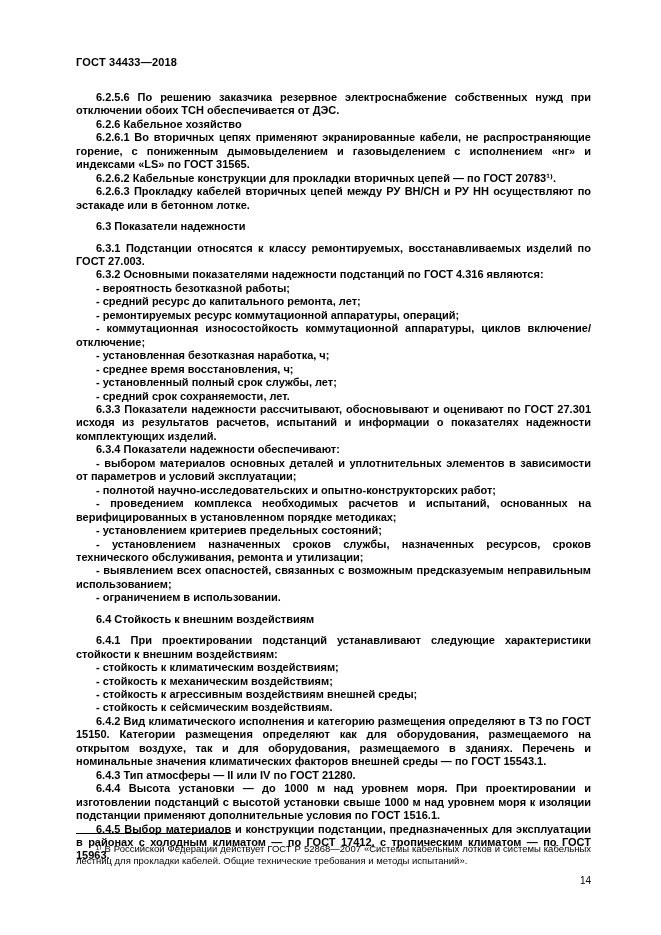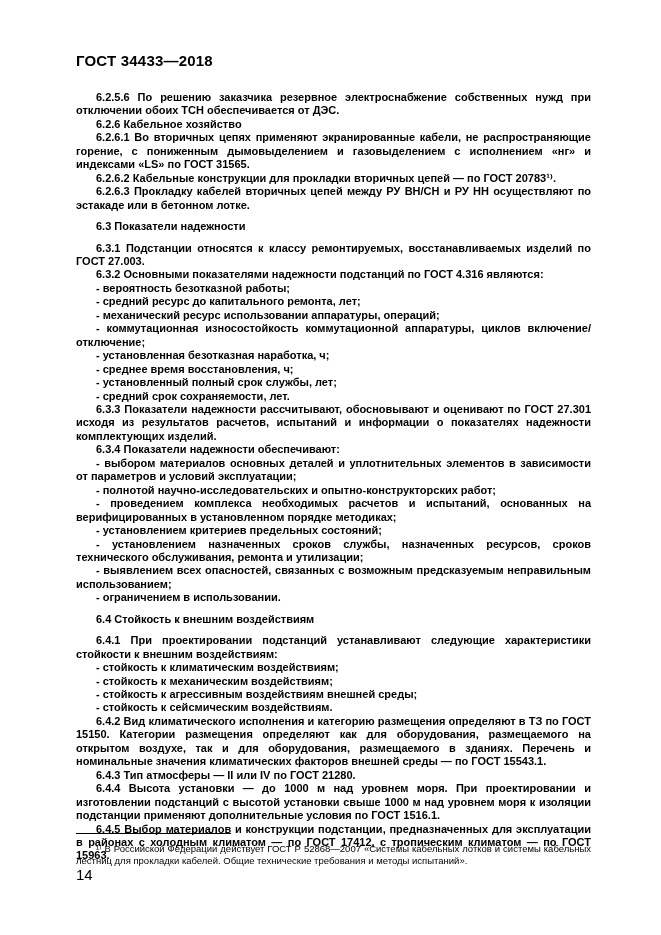--- a/index.html
+++ b/index.html
@@ -15,21 +15,21 @@
   .page {
     width: 661px;
     height: 935px;
     padding: 52px 70px 0 76px;
     position: relative;
     background: #ffffff;
   }
   .doc-header { margin-bottom: 21px; }
   .doc-number {
     font-weight: bold;
-    font-size: 15px;
+    font-size: 11px;
     letter-spacing: 0.2px;
   }
   .content {
     font-size: 11px;
     line-height: 13.45px;
     text-align: justify;
     hyphens: auto;
     -webkit-hyphens: auto;
   }
   .block { text-indent: 20px; font-weight: bold; }
@@ -47,21 +47,23 @@
     border-top: 1px solid #000;
   }
   .footnote {
     margin-top: 9px;
     font-size: 9.5px;
     line-height: 11.6px;
     text-align: justify;
     text-indent: 20px;
   }
   .page-number {
-    font-size: 15px;
+    margin-top: 9px;
+    font-size: 10px;
+    text-align: right;
   }
 </style>
 </head>
 <body>
 
 <div class="page">
 
   <header class="doc-header">
     <span class="doc-number">ГОСТ 34433—2018</span>
   </header>
@@ -70,21 +72,21 @@
       <p class="block paragraph">6.2.5.6 По решению заказчика резервное электроснабжение собственных нужд при отключении обоих ТСН обеспечивается от ДЭС.</p>
       <p class="block heading-minor">6.2.6 Кабельное хозяйство</p>
       <p class="block paragraph">6.2.6.1 Во вторичных цепях применяют экранированные кабели, не распространяющие горение, с пониженным дымовыделением и газовыделением с исполнением «нг» и индексами «LS» по ГОСТ 31565.</p>
       <p class="block paragraph">6.2.6.2 Кабельные конструкции для прокладки вторичных цепей — по ГОСТ 20783¹⁾.</p>
       <p class="block paragraph">6.2.6.3 Прокладку кабелей вторичных цепей между РУ ВН/СН и РУ НН осуществляют по эстакаде или в бетонном лотке.</p>
       <p class="block heading-major">6.3 Показатели надежности</p>
       <p class="block paragraph">6.3.1 Подстанции относятся к классу ремонтируемых, восстанавливаемых изделий по ГОСТ 27.003.</p>
       <p class="block paragraph">6.3.2 Основными показателями надежности подстанций по ГОСТ 4.316 являются:</p>
       <p class="block list-item">- вероятность безотказной работы;</p>
       <p class="block list-item">- средний ресурс до капитального ремонта, лет;</p>
-      <p class="block list-item">- механический ресурс использовании аппаратуры, операций;</p>
+      <p class="block list-item">- ремонтируемых ресурс коммутационной аппаратуры, операций;</p>
       <p class="block list-item">- коммутационная износостойкость коммутационной аппаратуры, циклов включение/отключение;</p>
       <p class="block list-item">- установленная безотказная наработка, ч;</p>
       <p class="block list-item">- среднее время восстановления, ч;</p>
       <p class="block list-item">- установленный полный срок службы, лет;</p>
       <p class="block list-item">- средний срок сохраняемости, лет.</p>
       <p class="block paragraph">6.3.3 Показатели надежности рассчитывают, обосновывают и оценивают по ГОСТ 27.301 исходя из результатов расчетов, испытаний и информации о показателях надежности комплектующих изделий.</p>
       <p class="block paragraph">6.3.4 Показатели надежности обеспечивают:</p>
       <p class="block list-item">- выбором материалов основных деталей и уплотнительных элементов в зависимости от параметров и условий эксплуатации;</p>
       <p class="block list-item">- полнотой научно-исследовательских и опытно-конструкторских работ;</p>
       <p class="block list-item">- проведением комплекса необходимых расчетов и испытаний, основанных на верифицированных в установленном порядке методиках;</p>

